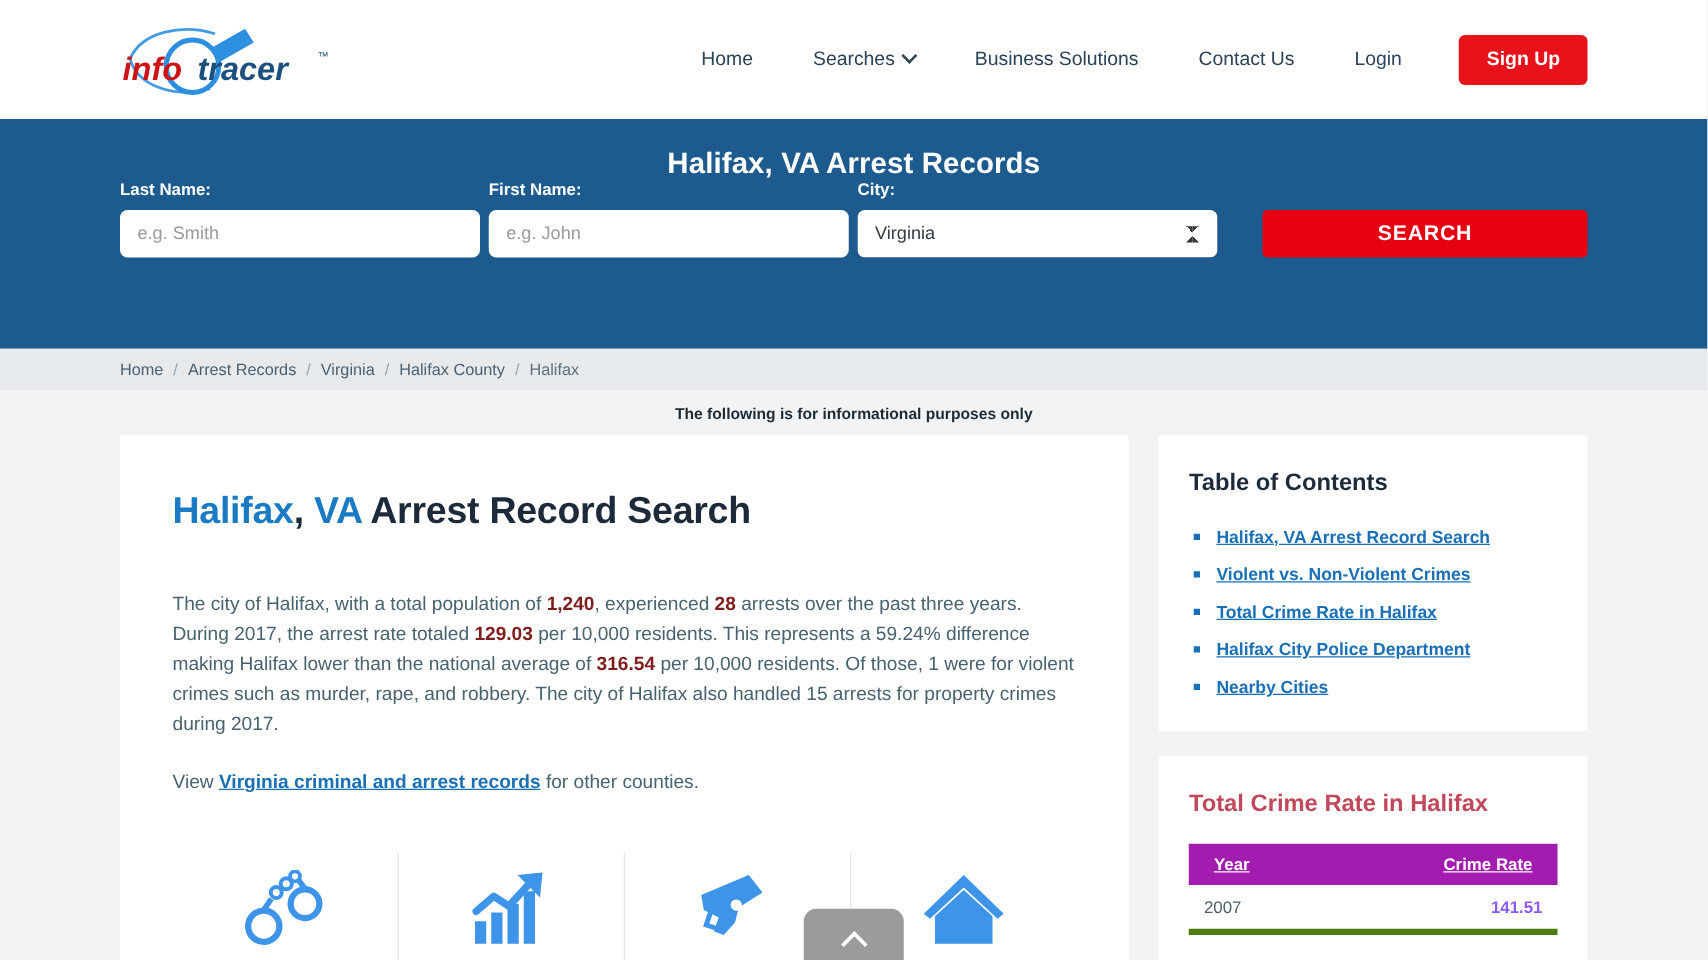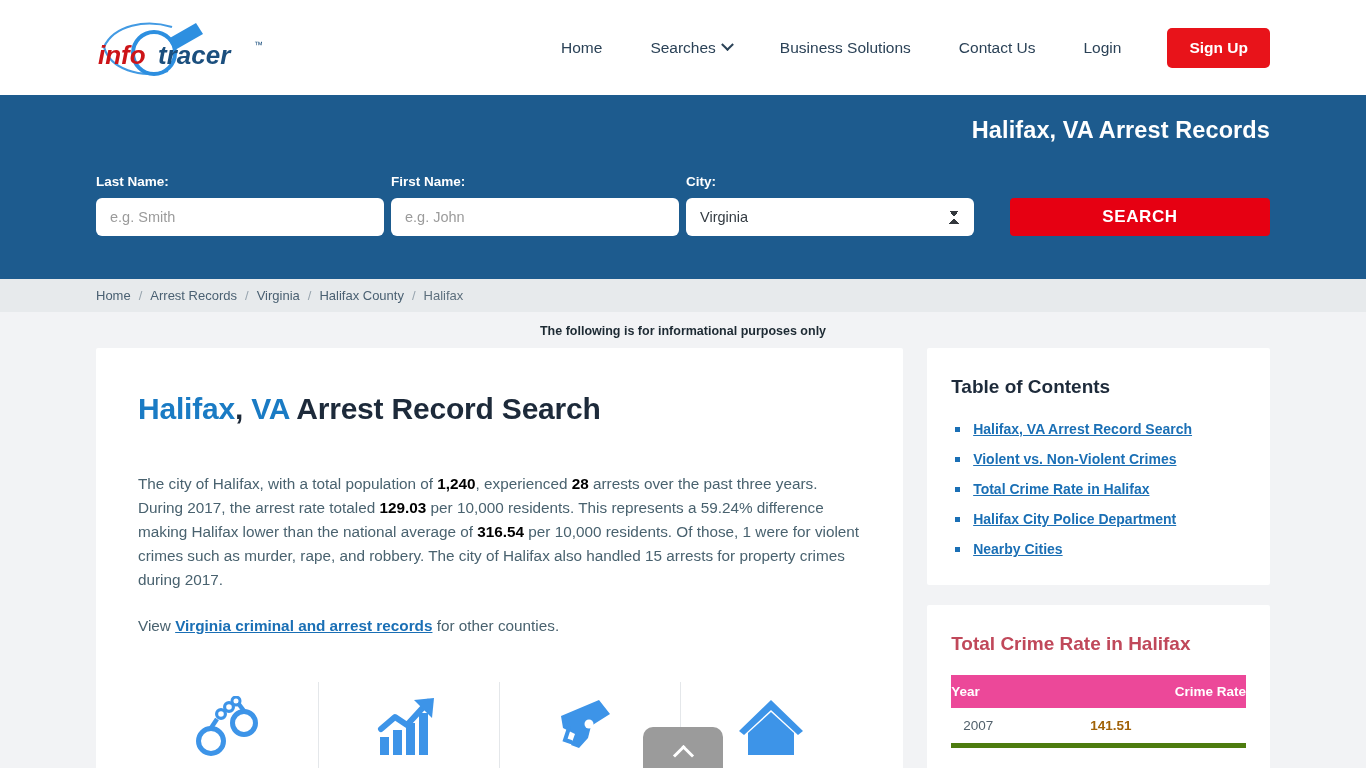--- a/index.html
+++ b/index.html
@@ -71,23 +71,22 @@
   
   .search-banner {
     background: #1d5b8e;
     padding: 22px 96px 26px 96px;
     height: 184px;
   }
   .banner-title {
     color: #ffffff;
     font-size: 23.5px;
     font-weight: bold;
-    text-align: right;
+    text-align: center;
     letter-spacing: 0.1px;
-    margin-bottom: 30px;
   }
   .search-row {
     display: flex;
     align-items: flex-end;
     gap: 0;
   }
   .field-group { display: flex; flex-direction: column; }
   .field-group.first { width: 288px; margin-right: 7px; }
   .field-group.last  { width: 288px; margin-right: 7px; }
   .field-group.state { width: 288px; margin-right: 36px; }
@@ -191,21 +190,21 @@
     color: #1d2a3a;
     margin-bottom: 46px;
     letter-spacing: -0.2px;
   }
   .page-heading .hl { color: #1a7bc4; }
   .body-text {
     font-size: 15.3px;
     line-height: 24px;
     color: #49626f;
   }
-  .body-text b { color: #000000; font-weight: bold; }
+  .body-text b { color: #7f1d1d; font-weight: bold; }
   .body-text.second { margin-top: 22px; }
   .inline-link {
     color: #1a6fb5;
     font-weight: bold;
     text-decoration: underline;
     cursor: pointer;
   }
 
   .icon-row {
     display: flex;
@@ -262,36 +261,38 @@
     font-weight: bold;
     color: #c0485a;
     margin-bottom: 20px;
   }
   .crime-table {
     width: 100%;
     border-collapse: collapse;
     font-size: 13.5px;
   }
   .crime-table thead th {
-    background: #ec4899;
+    background: #a21caf;
     color: #ffffff;
     font-weight: bold;
-    padding: 9px 0;
+    padding: 9px 20px;
     text-align: left;
+    text-decoration: underline;
   }
   .crime-table thead th.num { text-align: right; }
   .crime-table tbody td {
     padding: 10px 12px;
     color: #51606b;
     border-bottom: 5px solid #4d7c0f;
     background: #ffffff;
   }
   .crime-table tbody td.num {
-    font-weight: bold;
-    color: #a16207;
+    text-align: right;
+    font-weight: bold;
+    color: #8b5cf6;
   }
 
   
   .scroll-top {
     position: absolute;
     left: 643px;
     top: 727px;
     width: 80px;
     height: 52px;
     background: #9b9b9b;

